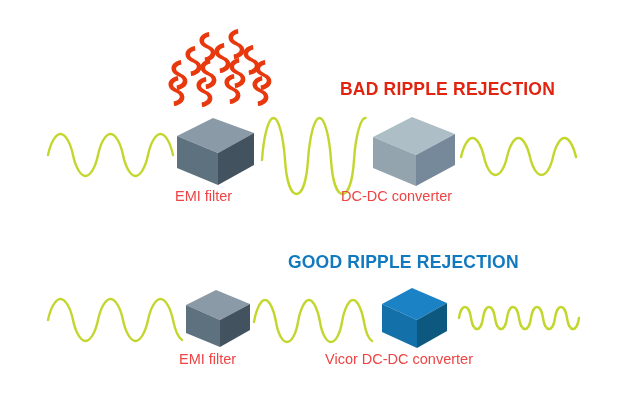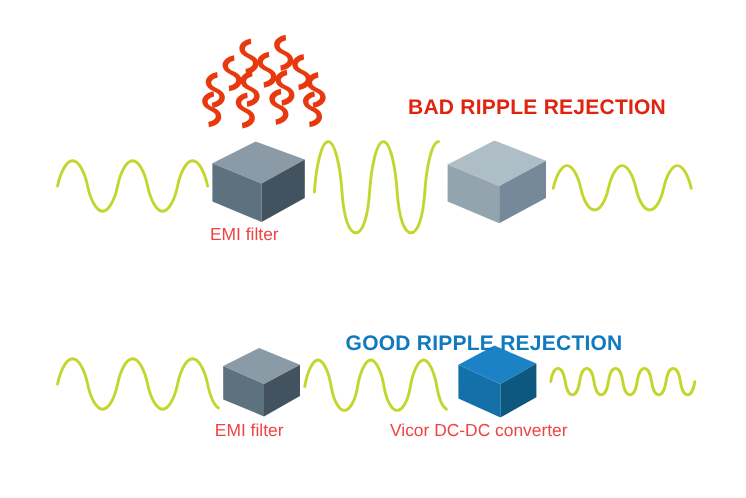--- a/index.html
+++ b/index.html
@@ -36,21 +36,20 @@
   .hdr-bad {
     left: 311px;
     top: 79px;
     color: #e0240f;
     margin-left: 29px;
   }
   .hdr-good {
     left: 288px;
     top: 252px;
     color: #1079bf;
-    margin-top: 24px;
   }
   .cap {
     position: absolute;
     font-size: 14.5px;
     color: #ef4444;
     white-space: nowrap;
     font-family: "Liberation Sans", sans-serif;
   }
   .cap-a { left: 175px; top: 188px; }
   .cap-b { left: 341px; top: 188px; }
@@ -175,18 +174,19 @@
       <polygon points="417,320 447,303 447,331 417,348" fill="#0c587f"></polygon>
     </g>
   </svg>
 
   <div class="hdr hdr-bad">BAD RIPPLE REJECTION</div>
 
   <div class="hdr hdr-good">GOOD RIPPLE REJECTION</div>
 
   <div class="cap cap-a">EMI filter</div>
 
+  <div class="cap cap-b">DC-DC converter</div>
 
   <div class="cap cap-c">EMI filter</div>
 
   <div class="cap cap-d">Vicor DC-DC converter</div>
 
 </div>
 
 </body></html>

